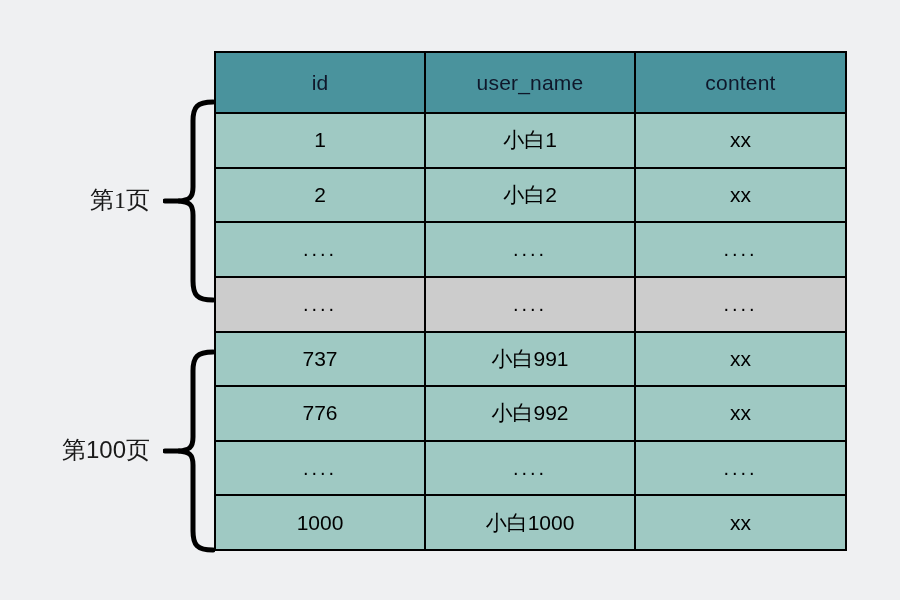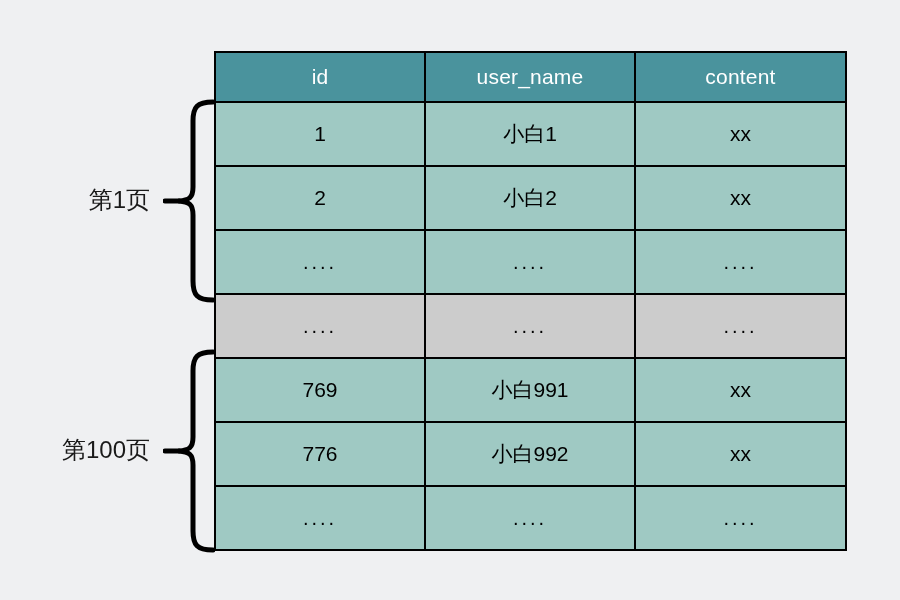--- a/index.html
+++ b/index.html
@@ -36,23 +36,23 @@
 
   #data-table th,
   #data-table td {
     border: 2px solid #000000;
     text-align: center;
     vertical-align: middle;
     padding: 0;
     box-sizing: border-box;
   }
   #data-table thead th {
-    height: 50px;
+    height: 61px;
     background: #4a939d;
-    color: #ffffff;
+    color: #0f172a;
     font-size: 21px;
     font-weight: normal;
     letter-spacing: 0.2px;
   }
   #data-table tbody td {
     height: 45px;
     background: #9fc9c3;
     color: #000000;
     font-size: 21px;
     font-weight: normal;
@@ -68,21 +68,21 @@
 
   
   .group-label {
     position: absolute;
     font-size: 24px;
     color: #1a1a1a;
     white-space: nowrap;
     text-align: right;
     line-height: 1;
   }
-  #label-page-1   { left: 0px;  top: 188px; width: 150px; }
+  #label-page-1   { left: 0px;  top: 188px; width: 150px; font-family: Liberation Serif, serif; }
   #label-page-100 { left: 0px;  top: 438px; width: 150px; }
 
   .brace {
     position: absolute;
     left: 163px;
     width: 52px;
   }
   #brace-page-1   { top: 99px;  height: 204px; }
   #brace-page-100 { top: 349px; height: 204px; }
   .brace svg { display: block; width: 100%; height: 100%; }
@@ -150,30 +150,35 @@
           <td class="dots">....</td>
           <td class="dots">....</td>
           <td class="dots">....</td>
         </tr>
         <tr class="row-gap">
           <td class="dots">....</td>
           <td class="dots">....</td>
           <td class="dots">....</td>
         </tr>
         <tr>
-          <td>769</td>
+          <td>737</td>
           <td>小白991</td>
           <td>xx</td>
         </tr>
         <tr>
           <td>776</td>
           <td>小白992</td>
           <td>xx</td>
         </tr>
         <tr>
           <td class="dots">....</td>
           <td class="dots">....</td>
           <td class="dots">....</td>
         </tr>
+        <tr>
+          <td>1000</td>
+          <td>小白1000</td>
+          <td>xx</td>
+        </tr>
       </tbody>
   </table>
 
 </div>
 
 </body></html>

